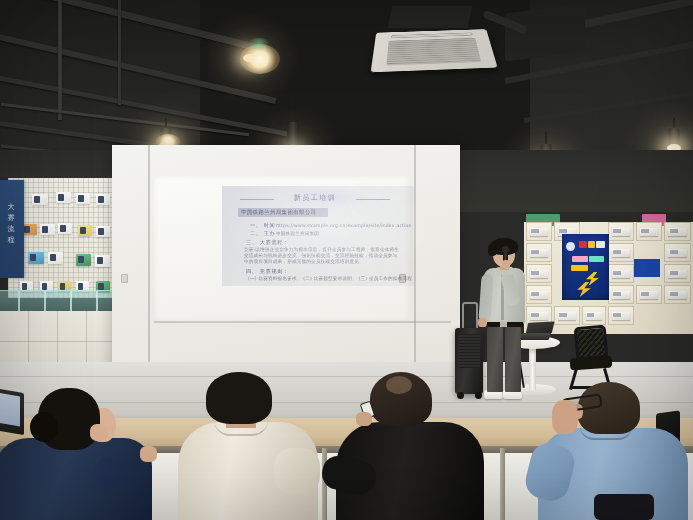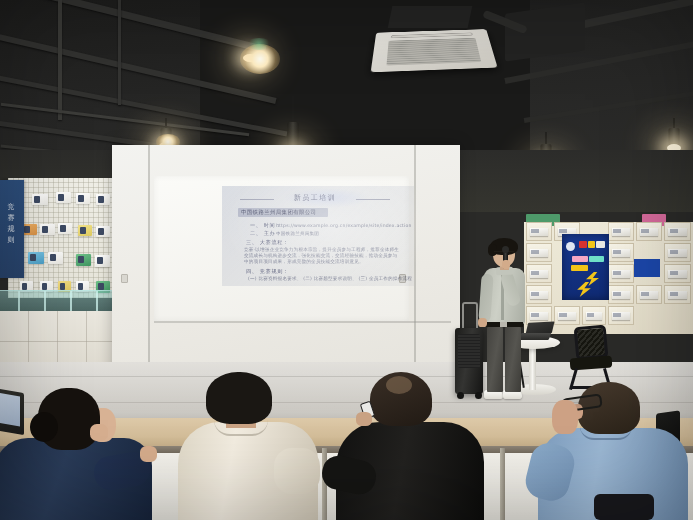--- a/index.html
+++ b/index.html
@@ -660,21 +660,21 @@
         <i></i>
       </div>
     <div class="shelf-book" style="left:76px; top:103px; width:13px; height:11px;">
         <i></i>
       </div>
     <div class="shelf-book" style="left:96px; top:103px; width:14px; height:12px; background:linear-gradient(160deg,#6fc28a,#3f9460);">
         <i></i>
       </div>
 
     <div class="blue-banner">
-      <div class="bt">竞赛规则</div>
+      <div class="bt">大赛流程</div>
     </div>
 
     <div class="glass-counter">
       <div class="glass-div" style="left:18px;"></div>
       <div class="glass-div" style="left:44px;"></div>
       <div class="glass-div" style="left:70px;"></div>
       <div class="glass-div" style="left:96px;"></div>
     </div>
     <div class="cabinet">
       <div class="cab-line" style="left:0; top:30px; width:114px; height:1px;"></div>

